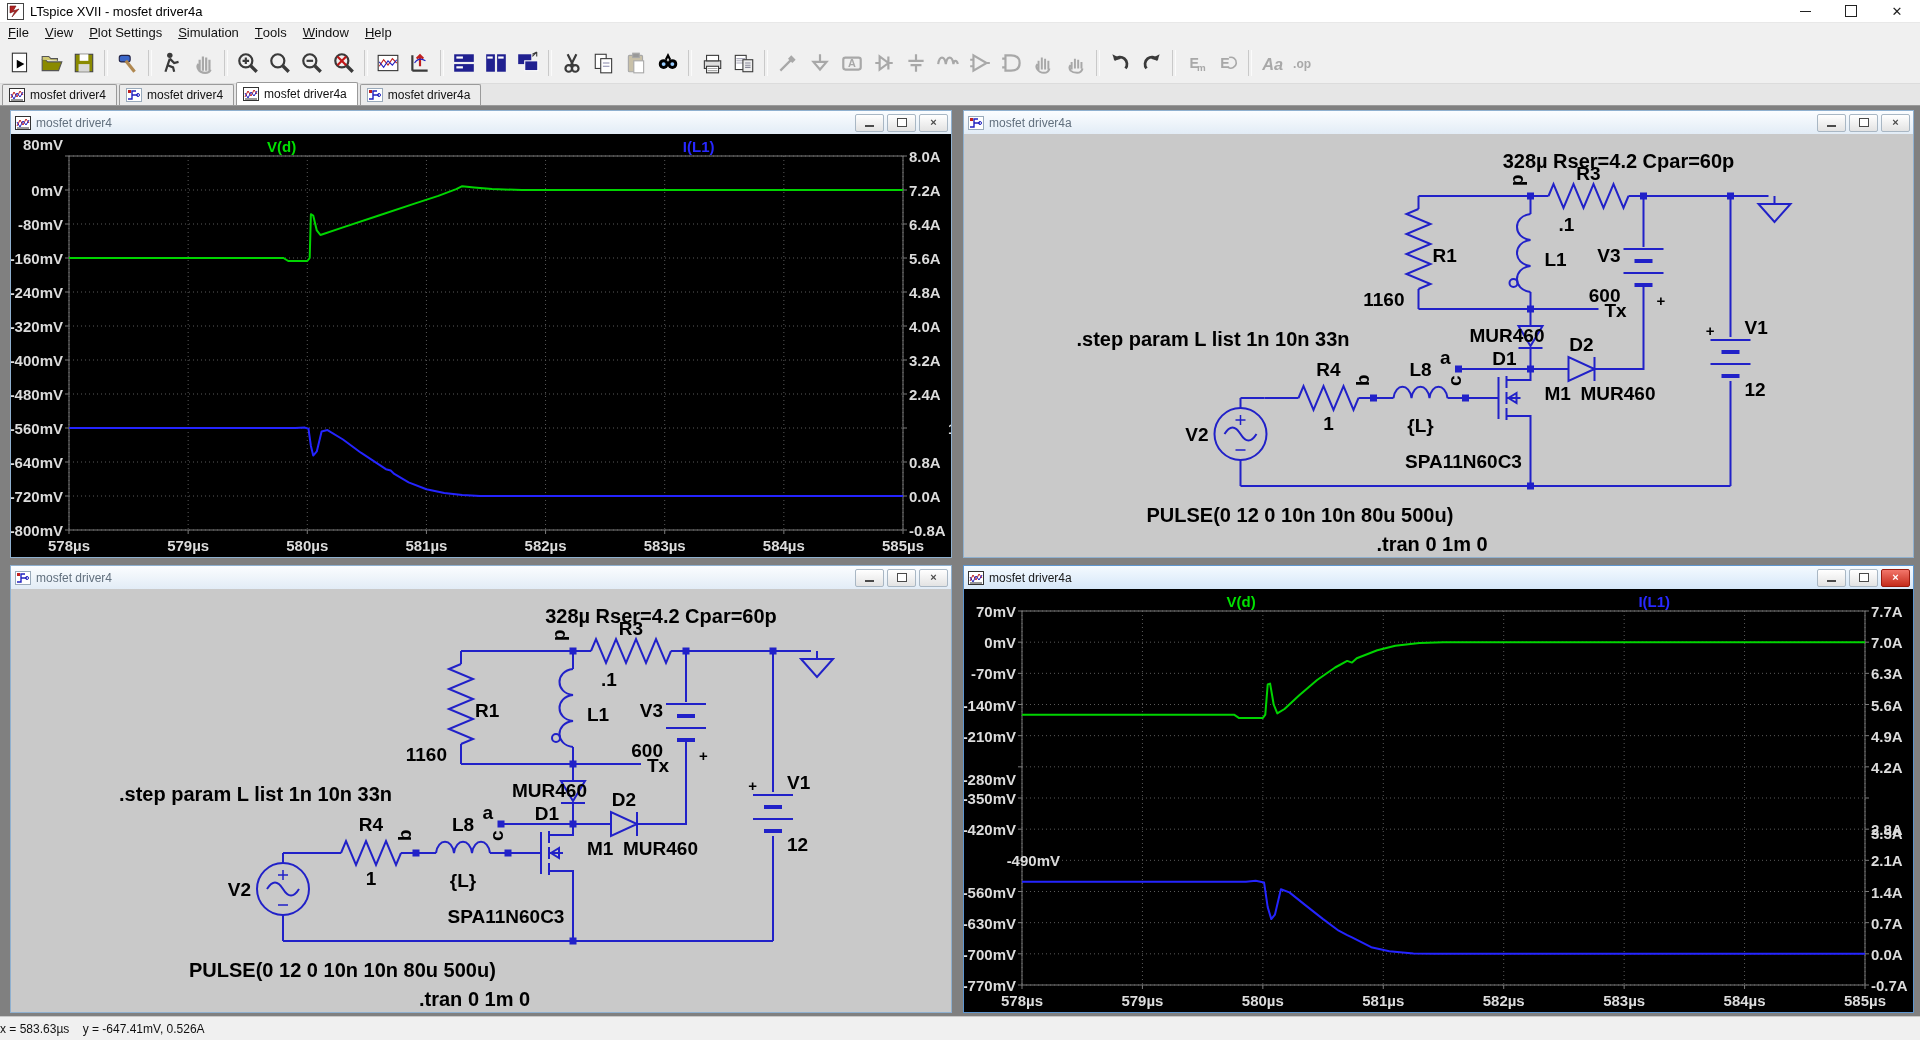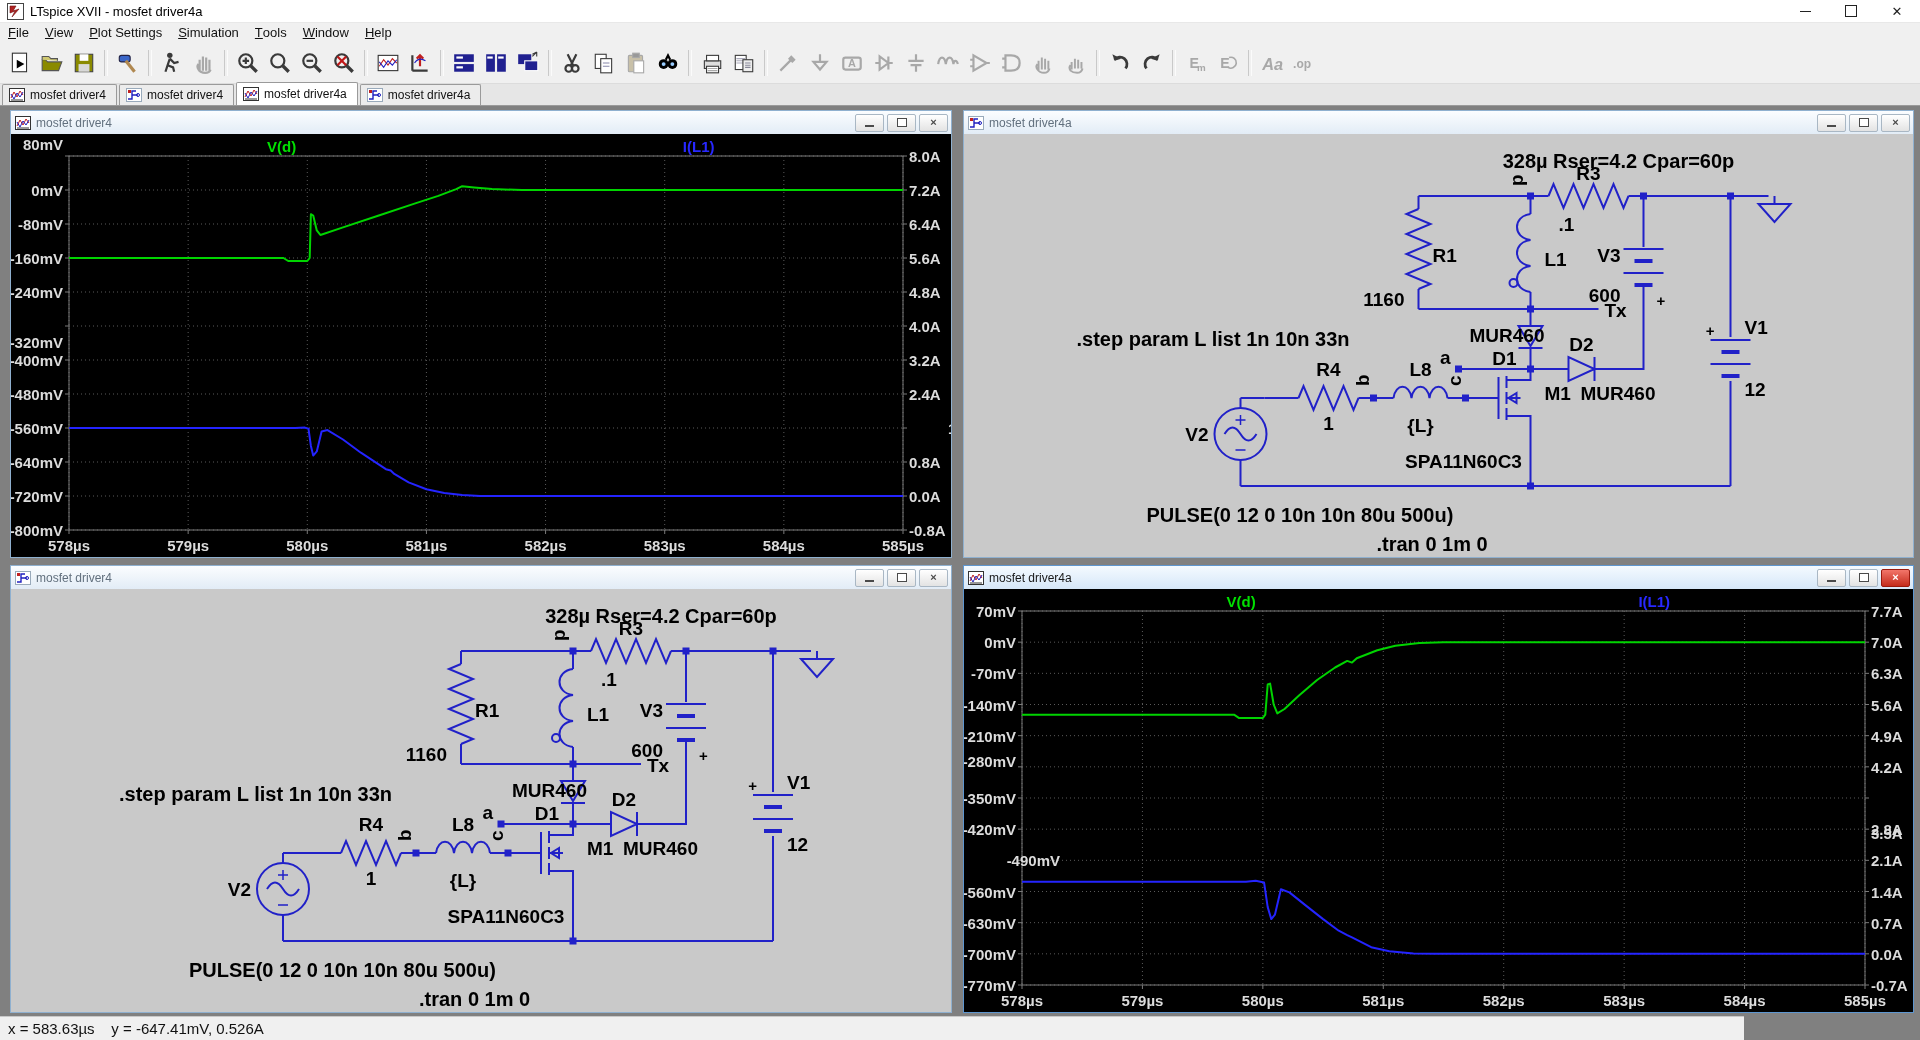--- a/index.html
+++ b/index.html
@@ -41,23 +41,23 @@
     color:#4a4a4a;font-size:11px;font-weight:bold;line-height:1;}
   .cbtn .minbar{width:9px;height:2px;background:#4a4a4a;margin-top:6px;}
   .cbtn .maxbox{width:8px;height:7px;border:1px solid #4a4a4a;background:#fff;}
   .cbtn.close-active{background:linear-gradient(#f2766a,#c42b1c);border-color:#9b1a0e;color:#fff;}
   .ccontent{position:absolute;left:0;top:23px;right:0;bottom:0;overflow:hidden;}
   .plotarea{position:absolute;inset:0;background:#000;}
   .schemarea{position:absolute;inset:0;background:#c9c9c9;}
   .plot-label{position:absolute;font-size:15px;font-weight:bold;white-space:nowrap;}
   .tick-label{position:absolute;font-size:15px;font-weight:bold;color:#dcdcdc;white-space:nowrap;}
   
-  #statusbar{position:absolute;left:0;top:1016px;width:1744px;height:24px;background:#f0f0f0;
-    border-top:1px solid #c8c8c8;display:flex;align-items:center;font-size:15px;color:#111;
-    padding-left:8px;box-sizing:border-box;white-space:pre;}
+  #statusbar{position:absolute;left:0;top:1016px;width:1920px;height:24px;background:#f0f0f0;
+    border-top:1px solid #c8c8c8;display:flex;align-items:center;font-size:12px;color:#111;
+    padding-left:0;box-sizing:border-box;white-space:pre;}
   svg{display:block;}
 </style>
 </head>
 <body>
 
 <div id="titlebar">
   <span class="ticon">
     <svg viewBox="0 0 17 17" width="17" height="17">
         <rect x="0.5" y="0.5" width="16" height="16" fill="#fff" stroke="#444"></rect>
         <path d="M3,3 L9,3 L6,8 L12,6 L5,14 L8,8 L3,10 Z" fill="#b02020" stroke="#701010" stroke-width="0.6"></path>
@@ -482,21 +482,21 @@
           <span class="tick-label" style="left: 52px; top: 2px; transform: translateX(-100%);">80mV</span>
           <span class="tick-label" style="left: 898px; top: 14px;">8.0A</span>
           <span class="tick-label" style="left: 52px; top: 48px; transform: translateX(-100%);">0mV</span>
           <span class="tick-label" style="left: 898px; top: 48px;">7.2A</span>
           <span class="tick-label" style="left: 52px; top: 82px; transform: translateX(-100%);">-80mV</span>
           <span class="tick-label" style="left: 898px; top: 82px;">6.4A</span>
           <span class="tick-label" style="left: 52px; top: 116px; transform: translateX(-100%);">-160mV</span>
           <span class="tick-label" style="left: 898px; top: 116px;">5.6A</span>
           <span class="tick-label" style="left: 52px; top: 150px; transform: translateX(-100%);">-240mV</span>
           <span class="tick-label" style="left: 898px; top: 150px;">4.8A</span>
-          <span class="tick-label" style="left: 52px; top: 184px; transform: translateX(-100%); margin-top: 16px;">-320mV</span>
+          <span class="tick-label" style="left: 52px; top: 184px; transform: translateX(-100%);">-320mV</span>
           <span class="tick-label" style="left: 898px; top: 184px;">4.0A</span>
           <span class="tick-label" style="left: 52px; top: 218px; transform: translateX(-100%);">-400mV</span>
           <span class="tick-label" style="left: 898px; top: 218px;">3.2A</span>
           <span class="tick-label" style="left: 52px; top: 252px; transform: translateX(-100%);">-480mV</span>
           <span class="tick-label" style="left: 898px; top: 252px;">2.4A</span>
           <span class="tick-label" style="left: 52px; top: 286px; transform: translateX(-100%);">-560mV</span>
           <span class="tick-label" style="left: 898px; top: 286px; margin-left: 39px;">1.6A</span>
           <span class="tick-label" style="left: 52px; top: 320px; transform: translateX(-100%);">-640mV</span>
           <span class="tick-label" style="left: 898px; top: 320px;">0.8A</span>
           <span class="tick-label" style="left: 52px; top: 354px; transform: translateX(-100%);">-720mV</span>
@@ -822,21 +822,21 @@
           <span class="tick-label" style="left: 52px; top: 14px; transform: translateX(-100%);">70mV</span>
           <span class="tick-label" style="left: 907px; top: 14px;">7.7A</span>
           <span class="tick-label" style="left: 52px; top: 45.1667px; transform: translateX(-100%);">0mV</span>
           <span class="tick-label" style="left: 907px; top: 45.1667px;">7.0A</span>
           <span class="tick-label" style="left: 52px; top: 76.3333px; transform: translateX(-100%);">-70mV</span>
           <span class="tick-label" style="left: 907px; top: 76.3333px;">6.3A</span>
           <span class="tick-label" style="left: 52px; top: 107.5px; transform: translateX(-100%);">-140mV</span>
           <span class="tick-label" style="left: 907px; top: 107.5px;">5.6A</span>
           <span class="tick-label" style="left: 52px; top: 138.667px; transform: translateX(-100%);">-210mV</span>
           <span class="tick-label" style="left: 907px; top: 138.667px;">4.9A</span>
-          <span class="tick-label" style="left: 52px; top: 164px; transform: translateX(-100%);">-280mV</span>
+          <span class="tick-label" style="left: 52px; top: 182px; transform: translateX(-100%);">-280mV</span>
           <span class="tick-label" style="left: 907px; top: 169.833px;">4.2A</span>
           <span class="tick-label" style="left: 52px; top: 201px; transform: translateX(-100%);">-350mV</span>
           <span class="tick-label" style="left: 907px; top: 201px; margin-top: 35px;">3.5A</span>
           <span class="tick-label" style="left: 52px; top: 232.167px; transform: translateX(-100%);">-420mV</span>
           <span class="tick-label" style="left: 907px; top: 232.167px;">2.8A</span>
           <span class="tick-label" style="left: 52px; top: 263.333px; transform: translateX(-100%); margin-left: 44px;">-490mV</span>
           <span class="tick-label" style="left: 907px; top: 263.333px;">2.1A</span>
           <span class="tick-label" style="left: 52px; top: 294.5px; transform: translateX(-100%);">-560mV</span>
           <span class="tick-label" style="left: 907px; top: 294.5px;">1.4A</span>
           <span class="tick-label" style="left: 52px; top: 325.667px; transform: translateX(-100%);">-630mV</span>

